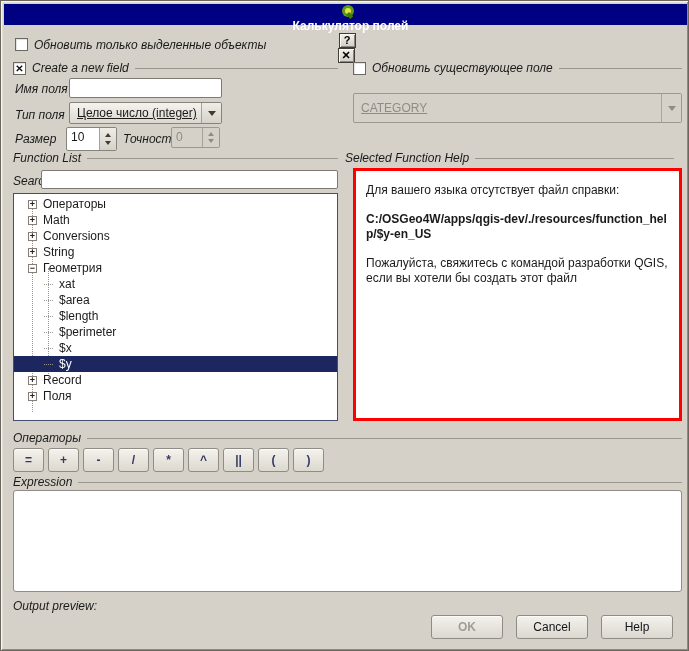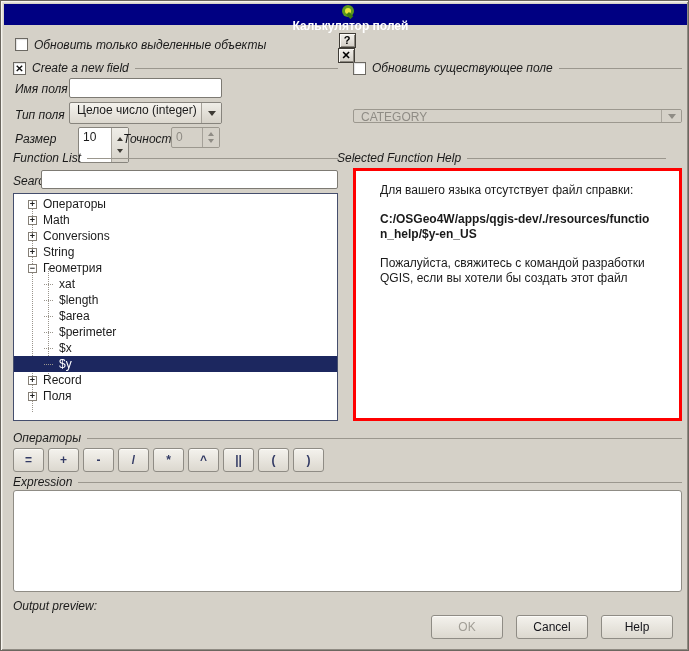--- a/index.html
+++ b/index.html
@@ -35,23 +35,23 @@
     border:1px solid #6b6862; box-shadow: inset 1px 1px 1px rgba(0,0,0,.12);
     display:inline-block; text-align:center; font-size:10px; font-weight:bold; line-height:11px; color:#111;
   }
   .ghead{display:flex; align-items:center; gap:6px;}
   .gline{flex:1; border-top:1px solid #9b978e; height:0;}
   .txt{
     box-sizing:border-box; background:#fff; border:1px solid #7d7a73; border-radius:2px;
     font-family:"Liberation Sans",sans-serif; font-size:12px; padding:2px 4px; color:#1a1a1a; outline:none;
   }
   .combo{
-    box-sizing:border-box; display:flex; 
+    box-sizing:border-box; display:flex; align-items:center;
     background:linear-gradient(#f5f3ee,#dcd8cf);
-    border:1px solid #87847d; border-radius:2px; overflow:hidden;
+    border:1px solid #87847d; border-radius:2px; overflow:hidden;text-decoration:underline;
   }
   .combo .ctext{flex:1; padding:0 7px; white-space:nowrap; overflow:hidden;}
   .combo .cbtn{
     width:19px; align-self:stretch; border-left:1px solid #a5a199;
     display:flex; align-items:center; justify-content:center;
     background:linear-gradient(#efede7,#d6d2c9);
   }
   .combo.disabled{background:#d5d1c8; border-color:#9c988f; color:#8f8c85;}
   .combo.disabled .cbtn{background:#d5d1c8; border-left-color:#aaa69d;}
   .arrdn{width:0;height:0;border-left:4px solid transparent;border-right:4px solid transparent;border-top:5px solid #3e3b35;}
@@ -77,34 +77,34 @@
     font:bold 9px/7px "Liberation Sans",sans-serif; text-align:center; color:#222; margin-right:6px; z-index:1;
   }
   .tstub{width:9px; border-top:1px dotted #9a958c; margin-right:6px;}
   .tlabel{white-space:nowrap;}
   .trow.sel{background:#1c275f; color:#fff;}
   .spine{position:absolute; border-left:1px dotted #9a958c; width:0;}
   .spine1{left:18px; top:10px; height:208px;}
   .spine2{left:34px; top:74px; height:112px;}
   
   .helpbox{
-    box-sizing:border-box; background:#fff; border:3px solid #f00; padding:6px 24px; overflow:hidden;
+    box-sizing:border-box; background:#fff; border:3px solid #f00; padding:6px 10px; overflow:hidden;
   }
   .helpbox p{margin:6px 0 14px 0; line-height:15px;}
   .helpbox .path{font-weight:bold; word-break:break-all;}
   
   .btn{
     box-sizing:border-box; background:linear-gradient(#f4f2ed,#dcd8cf);
     border:1px solid #8f8c85; border-radius:3px;
     box-shadow: inset 0 1px 0 #fcfbf8;
     font-family:"Liberation Sans",sans-serif; font-size:12px; color:#14141a;
     display:flex; align-items:center; justify-content:center; cursor:default;
   }
   .btn.op{font-weight:bold; color:#323a64; font-size:12px;}
-  .btn.disabled{color:#a19e96;}
+  .btn.disabled{color:#a19e96;font-weight:bold;}
   .exparea{
     box-sizing:border-box; width:669px; height:102px; background:#fff;
     border:1px solid #8f8c85; border-radius:3px; resize:none; outline:none;
     font-family:"Liberation Sans",sans-serif; font-size:12px; padding:4px;
   }
 </style>
 </head>
 <body>
 
 <div class="win">
@@ -133,42 +133,42 @@
   <span class="lbl abs" style="left:14px; top:81px;">Имя поля</span>
   <input class="txt abs" style="left: 68px; top: 77px; width: 153px; height: 20px;" value="">
   <span class="lbl abs" style="left:14px; top:107px;">Тип поля</span>
   <div class="combo abs" style="left:68px; top:101px; width:153px; height:22px;">
     <span class="ctext">Целое число (integer)</span>
     <span class="cbtn">
         <span class="arrdn"></span>
       </span>
   </div>
   <span class="lbl abs" style="left:14px; top:131px;">Размер</span>
-  <div class="spin abs" style="left:65px; top:126px; width:51px; height:36px;margin-left:12px;">
+  <div class="spin abs" style="left:65px; top:126px; width:51px; height:24px;">
     <span class="sval">10</span>
     <span class="sbtns">
       <span class="arrup-s"></span>
       <span class="arrdn-s"></span>
     </span>
   </div>
   <span class="lbl abs" style="left:122px; top:131px;">Точность</span>
   <div class="spin disabled abs" style="left:170px; top:126px; width:49px; height:21px;">
     <span class="sval">0</span>
     <span class="sbtns">
       <span class="arrup-s"></span>
       <span class="arrdn-s"></span>
     </span>
   </div>
 
   <div class="ghead abs" style="left:352px; top:60px; width:329px;">
     <span class="cb"></span>
     <span class="lbl">Обновить существующее поле</span>
     <span class="gline"></span>
   </div>
-  <div class="combo disabled abs" style="left:352px; top:108px; width:329px; height:14px;">
+  <div class="combo disabled abs" style="left:352px; top:92px; width:329px; height:30px;">
     <span class="ctext">CATEGORY</span>
     <span class="cbtn">
         <span class="arrdn"></span>
       </span>
   </div>
 
   <div class="ghead abs" style="left:12px; top:150px; width:325px;">
     <span class="lbl">Function List</span>
     <span class="gline"></span>
   </div>
@@ -196,49 +196,49 @@
       <div class="trow">
         <span class="texp">−</span>
         <span class="tlabel">Геометрия</span>
       </div>
       <div class="trow child">
         <span class="tstub"></span>
         <span class="tlabel">xat</span>
       </div>
       <div class="trow child">
         <span class="tstub"></span>
+        <span class="tlabel">$area</span>
+      </div>
+      <div class="trow child">
+        <span class="tstub"></span>
         <span class="tlabel">$length</span>
       </div>
       <div class="trow child">
         <span class="tstub"></span>
-        <span class="tlabel">$area</span>
-      </div>
-      <div class="trow child">
-        <span class="tstub"></span>
         <span class="tlabel">$perimeter</span>
       </div>
       <div class="trow child">
         <span class="tstub"></span>
         <span class="tlabel">$x</span>
       </div>
       <div class="trow sel child">
         <span class="tstub"></span>
         <span class="tlabel">$y</span>
       </div>
       <div class="trow">
         <span class="texp">+</span>
         <span class="tlabel">Record</span>
       </div>
       <div class="trow">
         <span class="texp">+</span>
         <span class="tlabel">Поля</span>
       </div>
     </div>
 
-  <div class="ghead abs" style="left:336px; top:150px; width:329px;">
+  <div class="ghead abs" style="left:344px; top:150px; width:329px;">
     <span class="lbl">Selected Function Help</span>
     <span class="gline"></span>
   </div>
   <div class="helpbox abs" style="left:352px; top:167px; width:329px; height:253px;">
     <p>Для вашего языка отсутствует файл справки:</p>
     <p class="path">C:/OSGeo4W/apps/qgis-dev/./resources/function_help/$y-en_US</p>
     <p>Пожалуйста, свяжитесь с командой разработки QGIS, если вы хотели бы создать этот файл</p>
   </div>
 
   <div class="ghead abs" style="left:12px; top:430px; width:669px;">

